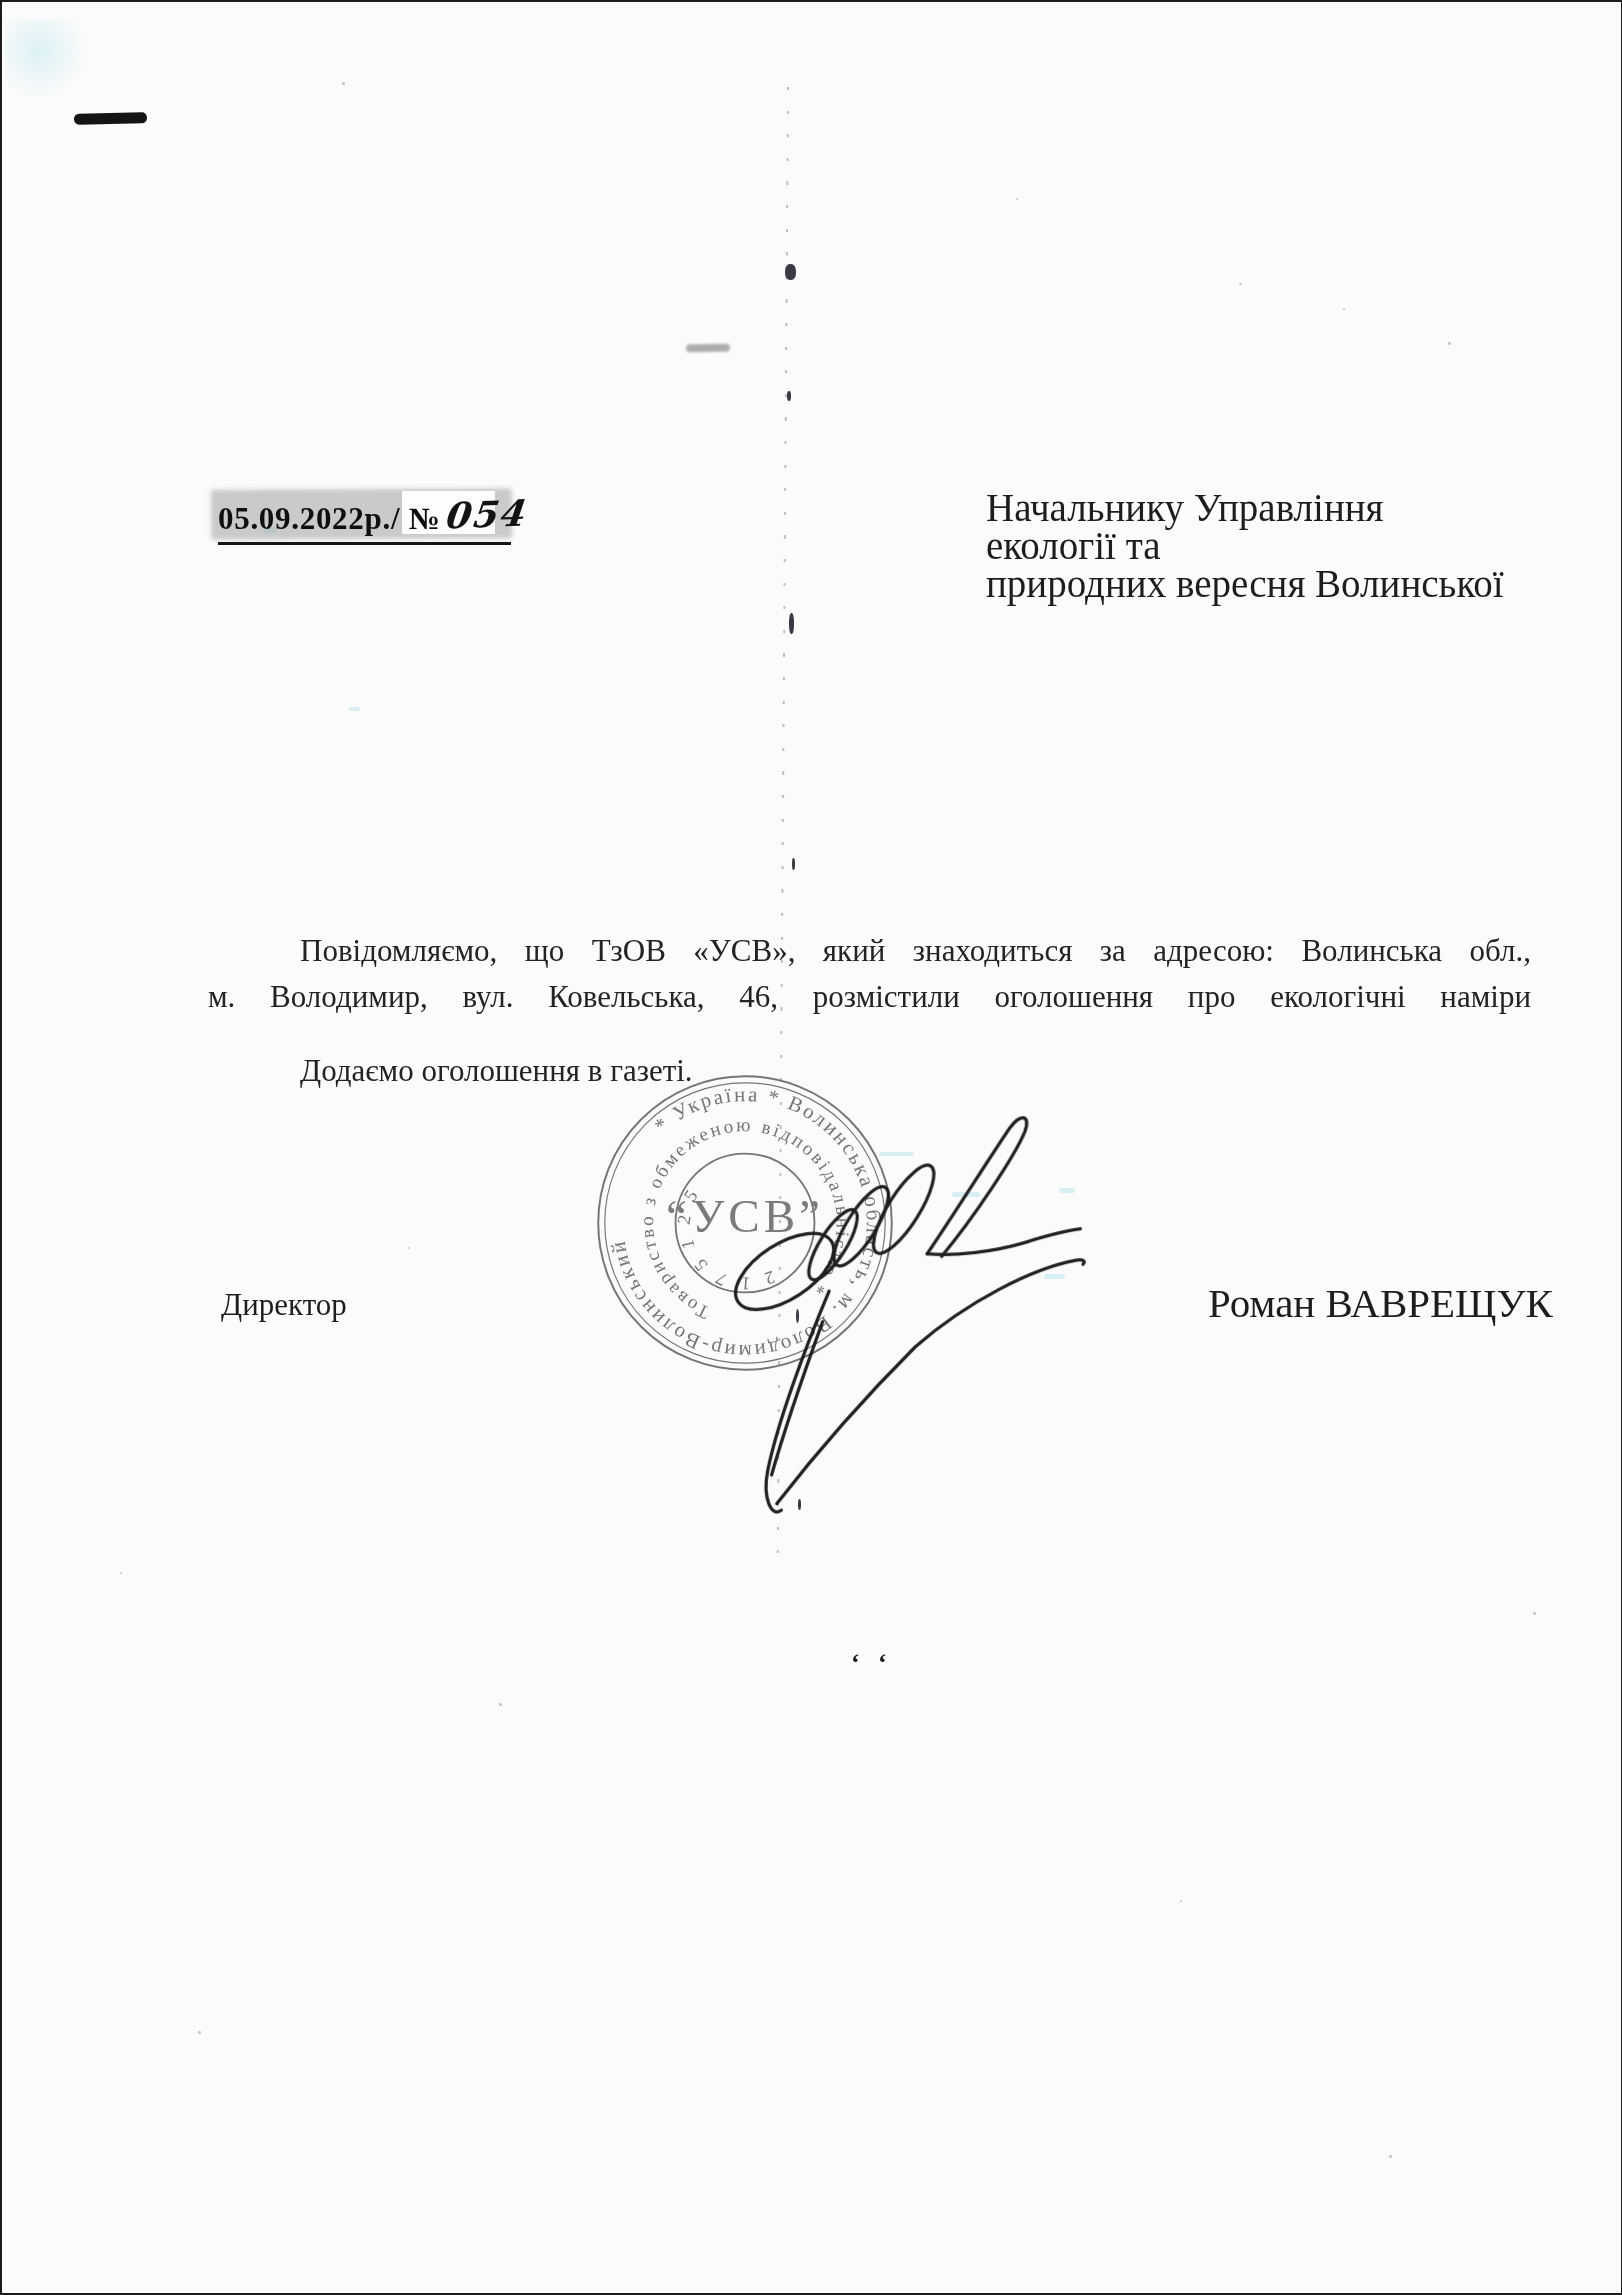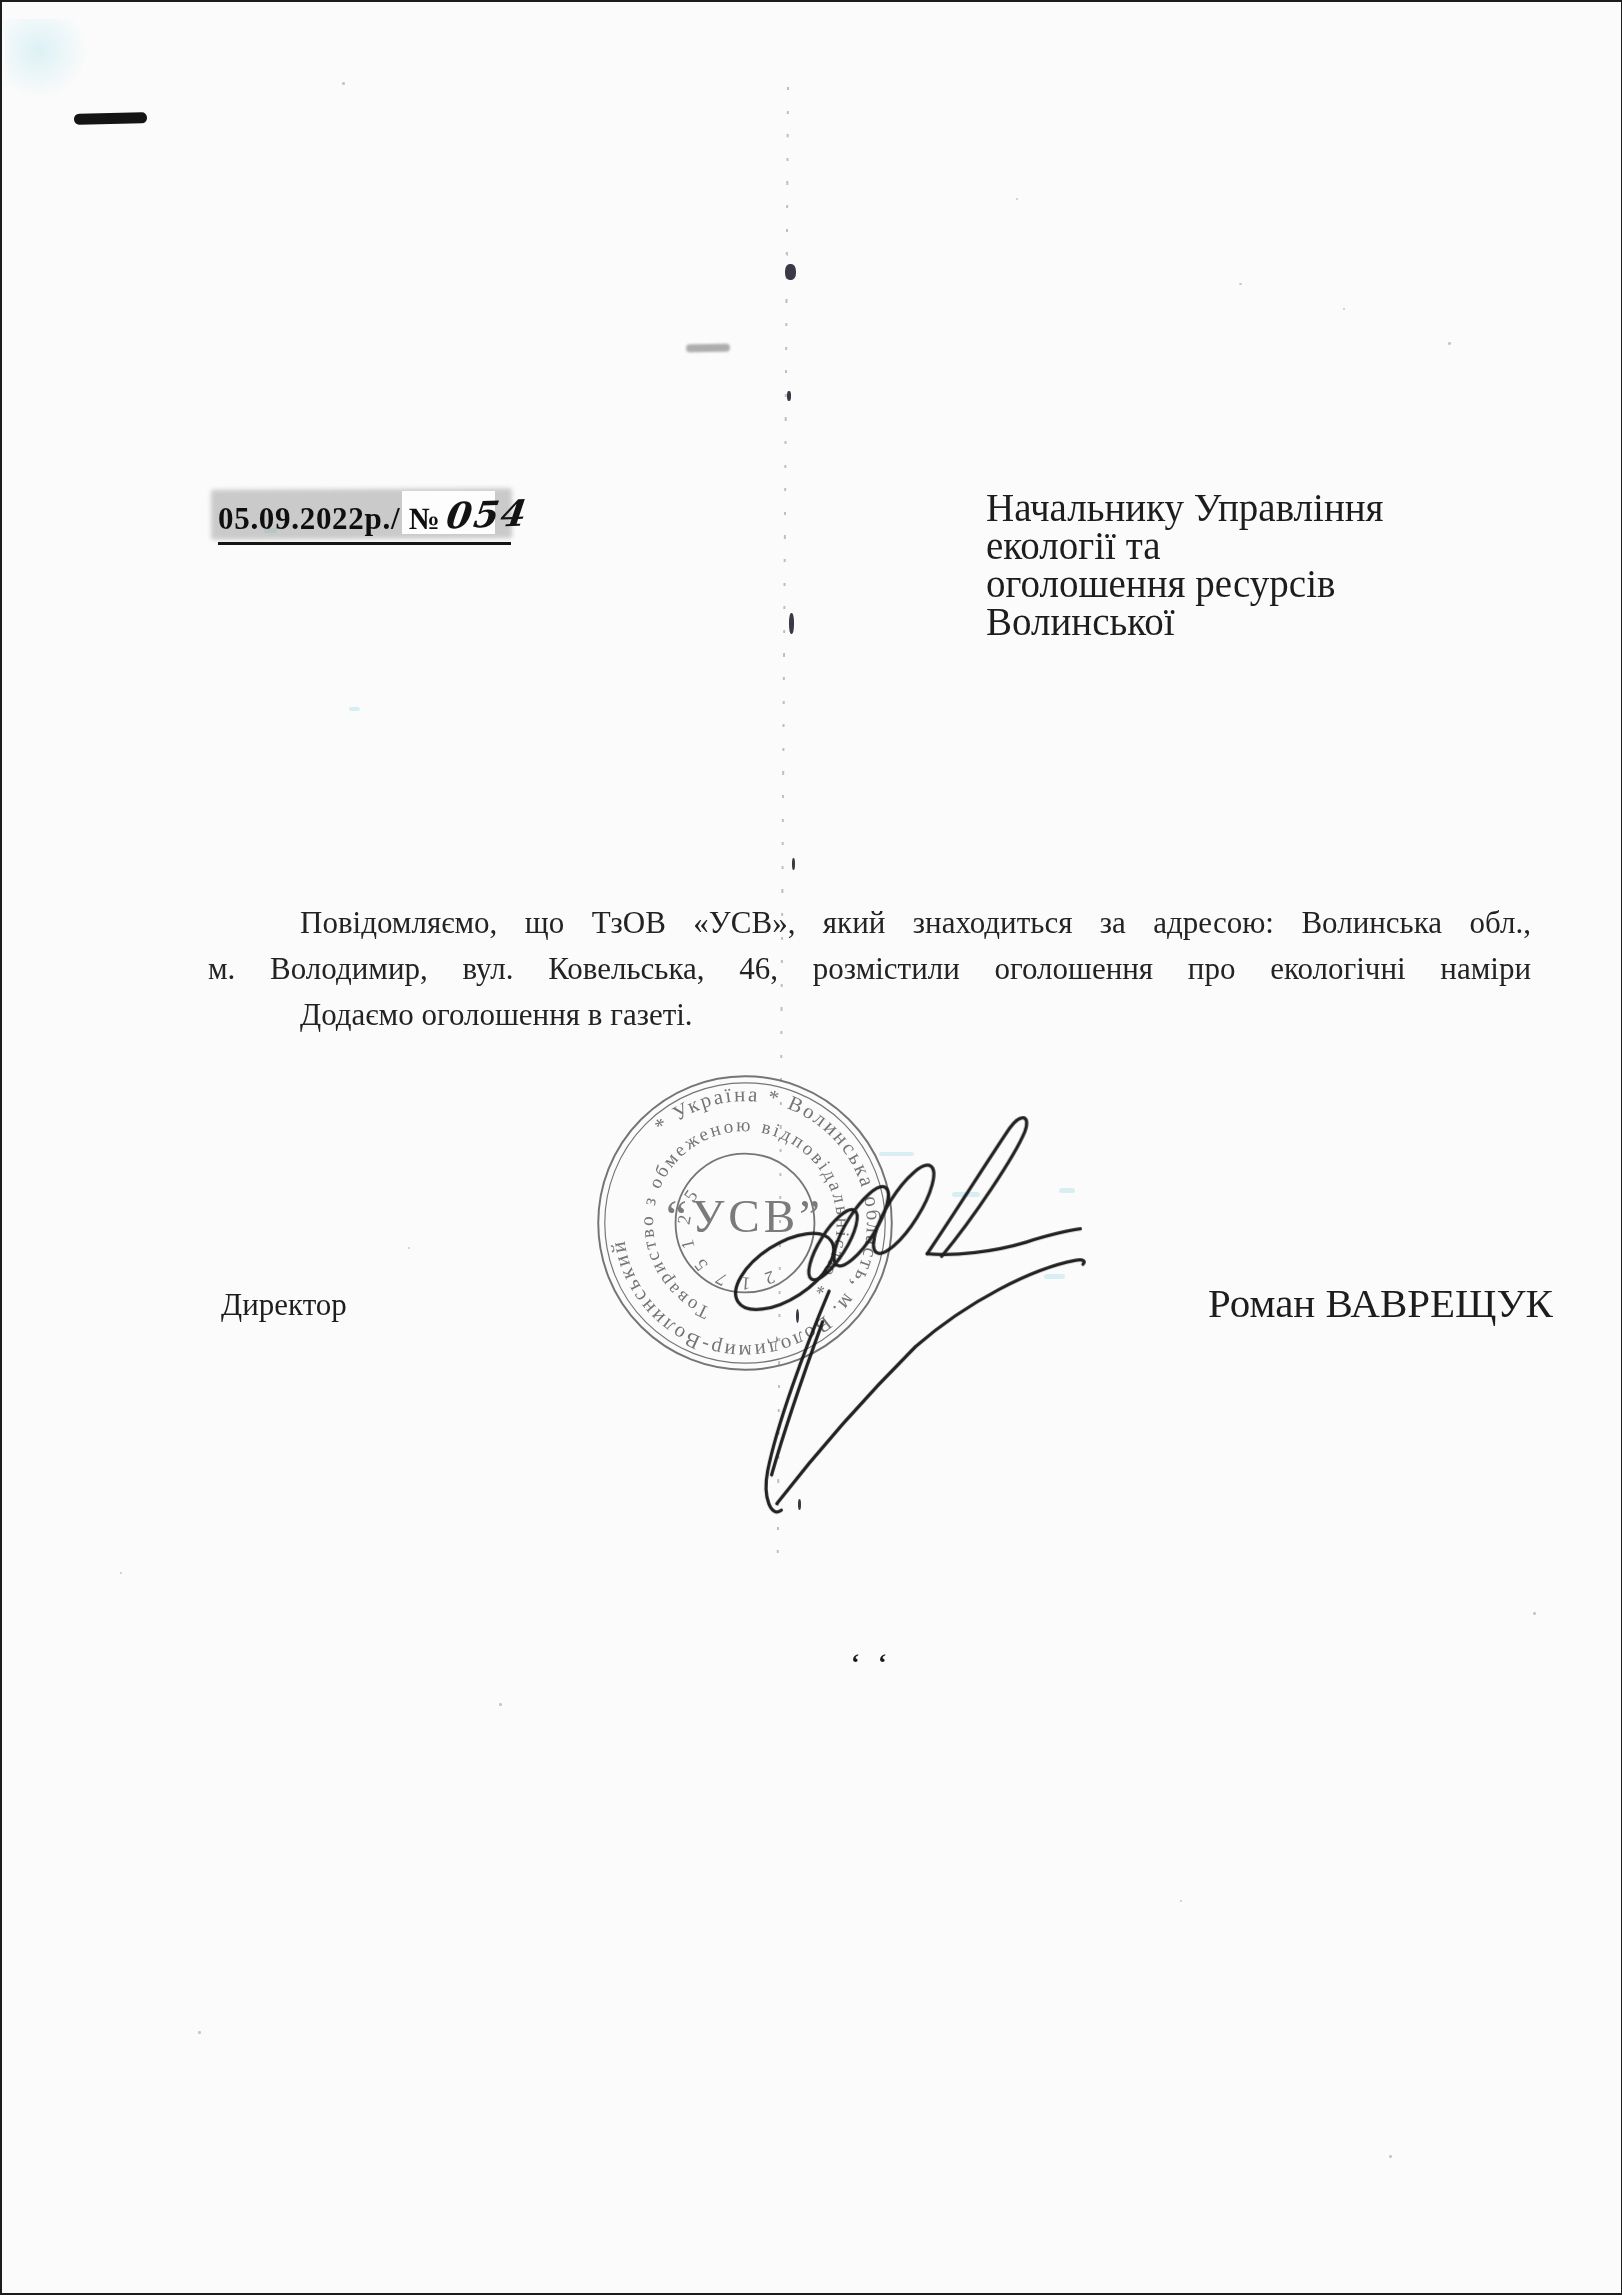--- a/index.html
+++ b/index.html
@@ -32,21 +32,21 @@
                font-size:36px;letter-spacing:2px;transform:skewX(-10deg) rotate(-2deg);
                position:relative;top:-2px;left:6.5px;color:#131313;}
 
   
   .addressee{left:984px;top:487px;width:537px;font-size:39px;line-height:38px;color:#1d1d1d;}
 
   
   .para{left:206px;top:898px;width:1323px;font-size:31px;color:#232323;}
   .para .ln{height:46px;line-height:46px;white-space:nowrap;}
   .para .just{white-space:normal;text-align:justify;text-align-last:justify;height:46px;overflow:hidden;}
-  .para .indent{padding-left:92px;}
+  .para .indent{padding-left:92px;margin-top:28px;}
 
   
   .sig-title{left:219px;top:1285px;font-size:31px;color:#1d1d1d;}
   .sig-name{left:1206px;top:1277px;font-size:41px;color:#1d1d1d;}
 
   .stamp-svg{left:591px;top:1069px;opacity:.88;filter:blur(0.2px);}
   .sign-svg{left:717px;top:1083px;}
 
   .stray-marks{left:849px;top:1646px;font-size:26px;font-weight:bold;letter-spacing:5.9px;color:#1b1b1b;}
 </style>
@@ -85,21 +85,21 @@
   <div class="abs speck" style="left:406px;top:1245px;width:2px;height:2px;"></div>
   <div class="abs speck" style="left:118px;top:1570px;width:2px;height:2px;"></div>
   <div class="abs speck" style="left:1531px;top:1610px;width:2.6px;height:2.6px;"></div>
 
   <div class="abs date-smudge"></div>
   <div class="abs date-white-patch"></div>
   <div class="abs date-line"><span>05.09.2022р./ №</span><span class="hand-number">054</span></div>
 
   <div class="abs addressee">
     <div>Начальнику Управління екології та</div>
-    <div>оголошення ресурсів Волинської</div>
+    <div>природних вересня Волинської</div>
   </div>
 
   <div class="abs para">
     <div class="ln just indent">Повідомляємо, що ТзОВ «УСВ», який знаходиться за адресою: Волинська обл.,</div>
     <div class="ln just">м. Володимир, вул. Ковельська, 46,  розмістили оголошення про екологічні наміри</div>
     <div class="ln indent">Додаємо оголошення в газеті.</div>
   </div>
 
   <svg class="abs stamp-svg" width="304" height="304" viewBox="0 0 464 464">
     <g stroke="#636363" fill="none">

